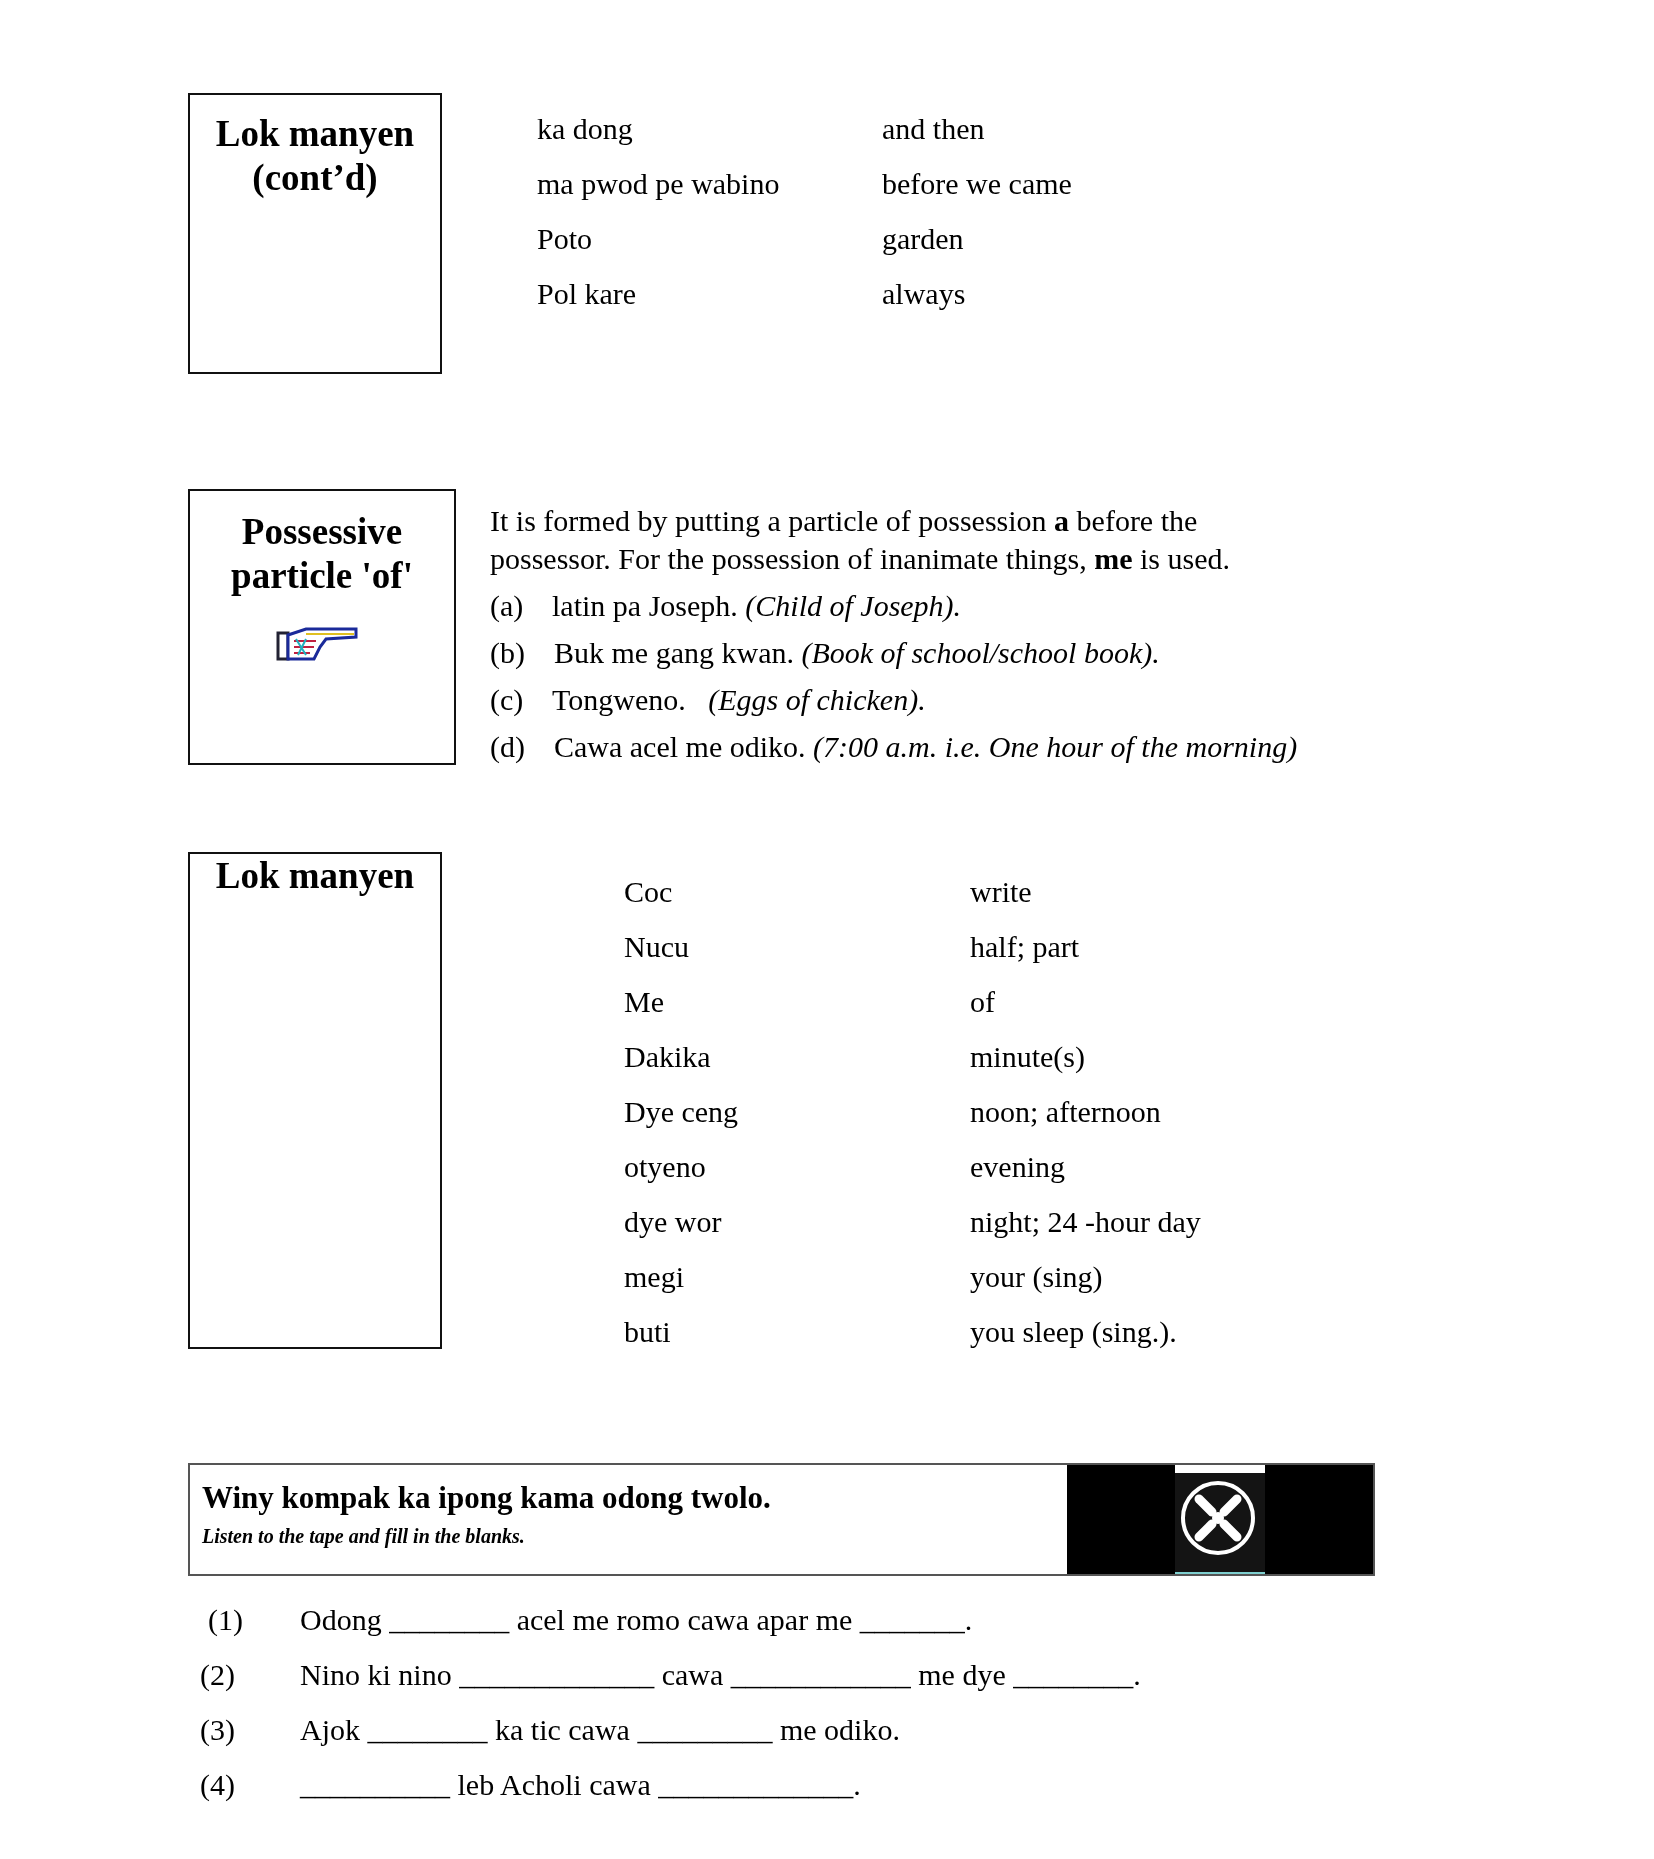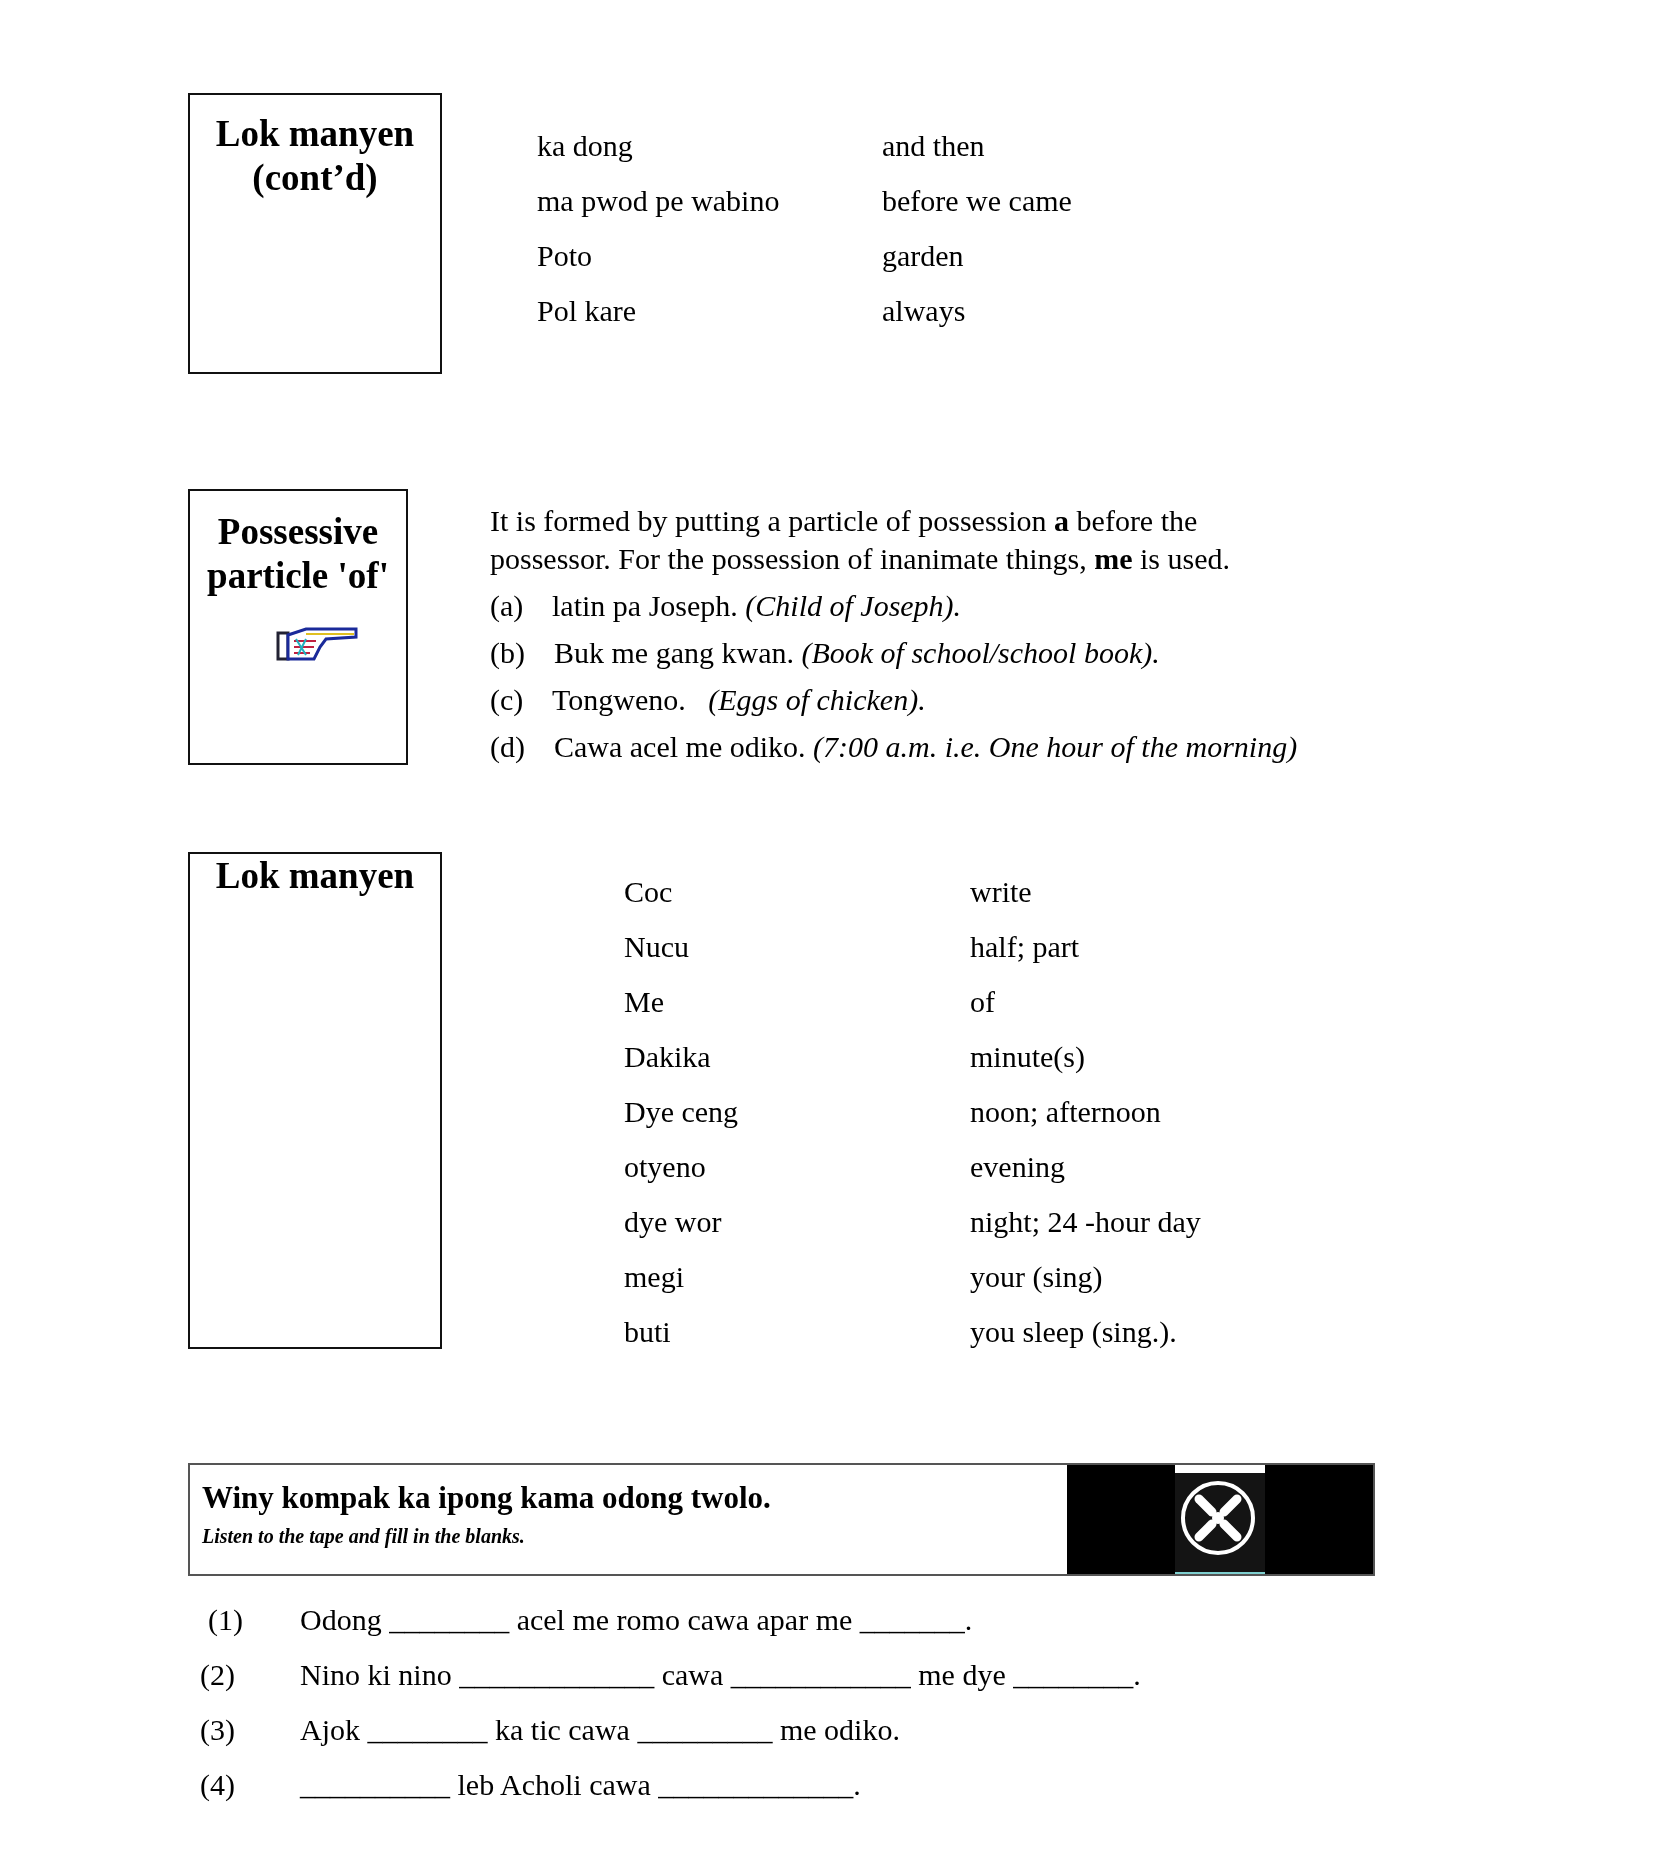--- a/index.html
+++ b/index.html
@@ -31,40 +31,40 @@
 </style>
 </head>
 <body>
 
 <div class="label-box" style="left:188px; top:93px; width:254px; height:281px;">
   <div class="box-title">
     <div>Lok manyen</div>
     <div>(cont’d)</div>
   </div>
 </div>
-<div class="vocab" style="left:537px; top:118px; width:700px;">
+<div class="vocab" style="left:537px; top:101px; width:700px;">
   <div class="row">
       <span class="term">ka dong</span>
       <span class="term" style="left:345px;">and then</span>
     </div>
   <div class="row">
       <span class="term">ma pwod pe wabino</span>
       <span class="term" style="left:345px;">before we came</span>
     </div>
   <div class="row">
       <span class="term">Poto</span>
       <span class="term" style="left:345px;">garden</span>
     </div>
   <div class="row">
       <span class="term">Pol kare</span>
       <span class="term" style="left:345px;">always</span>
     </div>
 </div>
 
-<div class="label-box" style="left:188px; top:489px; width:220px; height:276px;">
+<div class="label-box" style="left:188px; top:489px; width:268px; height:276px;">
   <div class="box-title" style="margin-top:19px;">
     <div>Possessive</div>
     <div>particle 'of'</div>
   </div>
   <svg width="84" height="40" viewBox="0 0 84 40" style="position:absolute; left:86px; top:134px;">
     <rect x="2" y="8" width="10" height="26" fill="none" stroke="#223" stroke-width="3"></rect>
     <path d="M12 10 L30 4 L80 4 L80 12 L50 14 L44 22 L38 34 L12 34 Z" fill="#fff" stroke="#1a2a9a" stroke-width="3"></path>
     <line x1="30" y1="9" x2="78" y2="9" stroke="#e0c020" stroke-width="2"></line>
     <path d="M18 16 L40 16 M18 22 L38 22 M18 28 L34 28" stroke="#c02040" stroke-width="2"></path>
     <path d="M20 14 L30 30 M30 14 L22 30" stroke="#20b0c0" stroke-width="2"></path>

